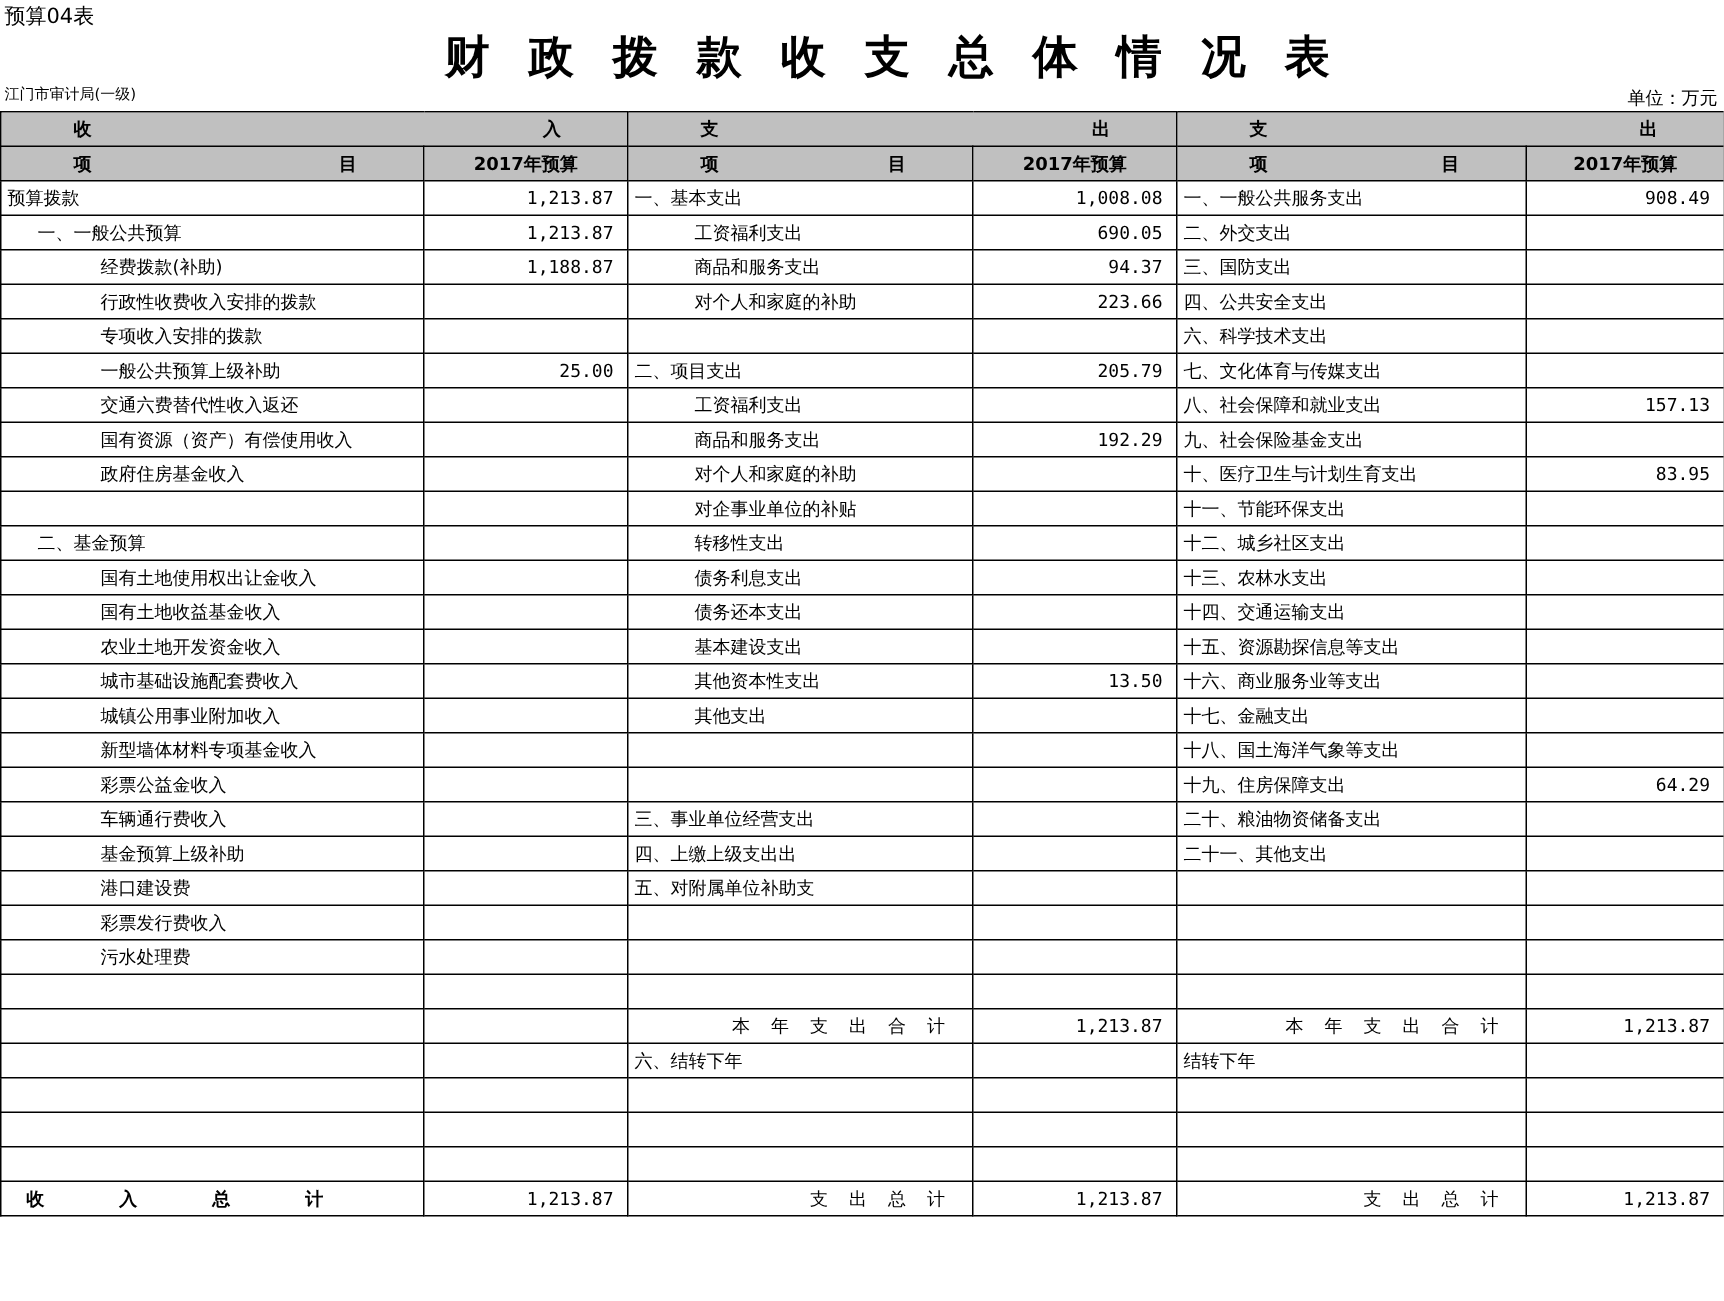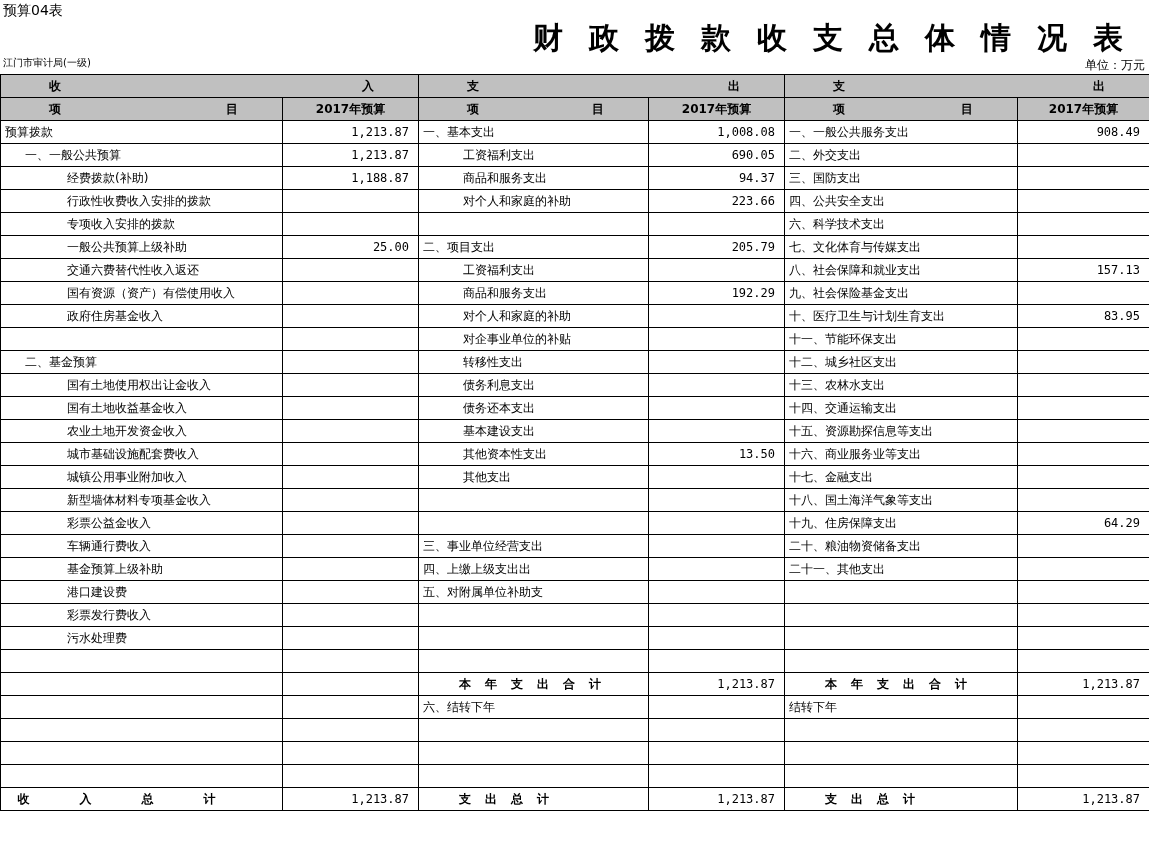--- a/index.html
+++ b/index.html
@@ -1,30 +1,30 @@
 <!DOCTYPE html>
 <html><head>
 <meta charset="utf-8">
 <style>
   html, body { margin:0; padding:0; background:#ffffff; }
   body { width:1149px; height:867px; position:relative; overflow:hidden;
          font-family:"DejaVu Sans", "Liberation Sans", sans-serif; color:#000; }
   .top-label { position:absolute; left:3px; top:2px; font-size:14px; }
-  .title { position:absolute; left:0; width:1149px; top:18px; text-align:right;
+  .title { position:absolute; left:0; width:1149px; top:18px; text-align:center;
            font-size:30px; font-weight:bold; letter-spacing:26px; padding-left:60px; box-sizing:border-box; }
   .org { position:absolute; left:3px; top:56px; font-size:10px; }
   .unit { position:absolute; right:4px; top:57px; font-size:12px;margin-left:36px; }
   table { position:absolute; left:0; top:74px; border-collapse:collapse; table-layout:fixed; width:1149px; }
   td { border:1px solid #000; height:23px; padding:0 4px; font-size:12px; white-space:nowrap; overflow:hidden; box-sizing:border-box; }
   tr.h td { background:#c0c0c0; font-weight:bold; text-align:center; }
   td.num { text-align:right; padding-right:9px; font-family:"DejaVu Sans Mono","Liberation Mono",monospace; font-size:12px; }
   td.i1 { padding-left:24px; }
   td.i2 { padding-left:66px;margin-left:40px; }
   td.i3 { padding-left:44px; }
-  td.spread { text-align:left; letter-spacing:14px; font-weight:bold;padding-left:40px; }
+  td.spread { text-align:right; letter-spacing:14px; font-weight:normal;padding-left:40px; }
   td.spread-wide { text-align:center; letter-spacing:50px; font-weight:bold;margin-left:36px; }
   .split { display:flex; justify-content:space-between; padding:0 40px 0 44px; }
 </style>
 </head>
 <body>
 
 <div class="top-label">预算04表</div>
 <div class="title">财政拨款收支总体情况表</div>
 <div class="org">江门市审计局(一级)</div>
 <div class="unit">单位：万元</div>

